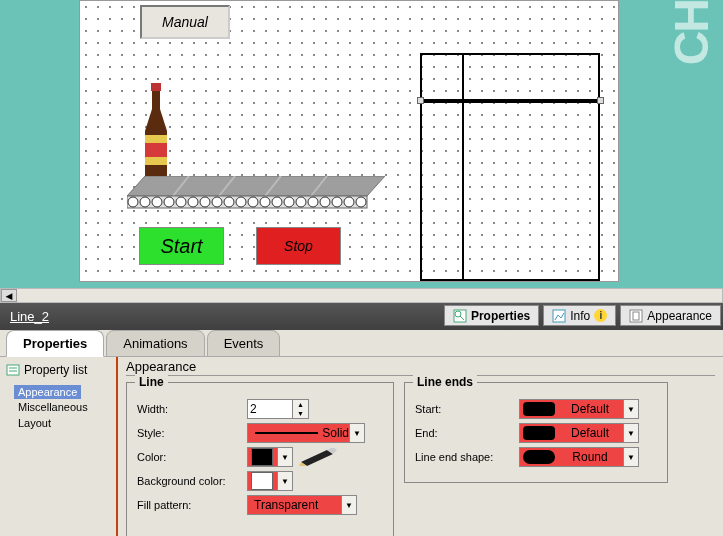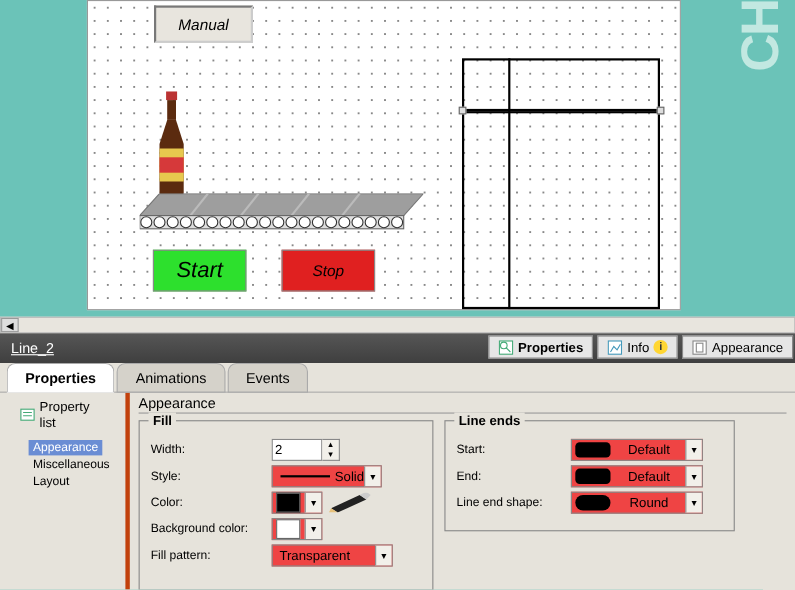--- a/index.html
+++ b/index.html
@@ -29,21 +29,21 @@
   .name-tab.active { font-weight: bold; }
   .mini-icon { width: 14px; height: 14px; display: inline-block; }
   .info-badge { width: 13px; height: 13px; background: #ffd633; border-radius: 50%; display: inline-flex; align-items: center; justify-content: center; font-size: 10px; font-weight: bold; color: #333; }
 
   .panel { position: absolute; left: 0; top: 330px; width: 723px; height: 206px; background: #e6e3db; }
   .panel-tabs { height: 27px; display: flex; align-items: flex-end; padding-left: 6px; gap: 2px; border-bottom: 1px solid #aaa; }
   .ptab { padding: 5px 16px; border-top-left-radius: 8px; border-top-right-radius: 8px; border: 1px solid #aaa; background: #d5d2ca; position: relative; top: 1px; font-size: 13px; }
   .ptab.active { background: #fff; border-bottom: 1px solid #fff; font-weight: bold; }
 
   .panel-body { display: flex; height: 179px; }
-  .left-list { width: 118px; border-right: 4px solid #c2410c; padding: 4px 12px; }
+  .left-list { width: 118px; border-right: 2px solid #c2410c; padding: 4px 0; }
   .list-row { padding: 2px 4px 2px 6px; display: flex; align-items: center; gap: 4px; font-size: 11px; }
   .list-row.sel { background: #6a8dd4; color: #fff; display: inline-block; margin-left: 14px; padding: 1px 4px; }
   .indent { padding-left: 18px; }
   .tree-icon { width: 14px; height: 12px; }
 
   .right-area { flex: 1; padding: 0 8px; }
   .section-title { font-size: 13px; border-bottom: 1px solid #999; margin: 2px 0 6px 0; padding-bottom: 1px; }
   .groups { display: flex; gap: 10px; }
   .group { border: 1px solid #888; padding: 6px 10px 10px 10px; position: relative; }
   .group.line { width: 268px; height: 155px; }
@@ -187,33 +187,33 @@
       <div style="height:6px;"></div>
       <div class="list-row sel">Appearance</div>
       <div class="list-row indent">Miscellaneous</div>
       <div class="list-row indent">Layout</div>
     </div>
     <div class="right-area">
       <div class="section-title">Appearance</div>
       <div class="groups">
 
         <div class="group line">
-          <div class="group-title">Fill</div>
+          <div class="group-title">Line</div>
           <div style="height:8px;"></div>
           <div class="row">
             <div class="rlabel">Width:</div>
             <input class="num-input" value="2" style="">
             <div class="spinner">
                 <div>▲</div>
                 <div>▼</div>
               </div>
           </div>
           <div class="row">
             <div class="rlabel">Style:</div>
-            <div class="combo" style="width:100px;">
+            <div class="combo" style="width:118px;">
               <div class="style-preview"></div>
               <span>Solid</span>
               <div class="dd">▼</div>
             </div>
           </div>
           <div class="row">
             <div class="rlabel">Color:</div>
             <div class="combo" style="width:46px;">
               <div class="swatch" style="background:#000;"></div>
               <div class="dd">▼</div>

